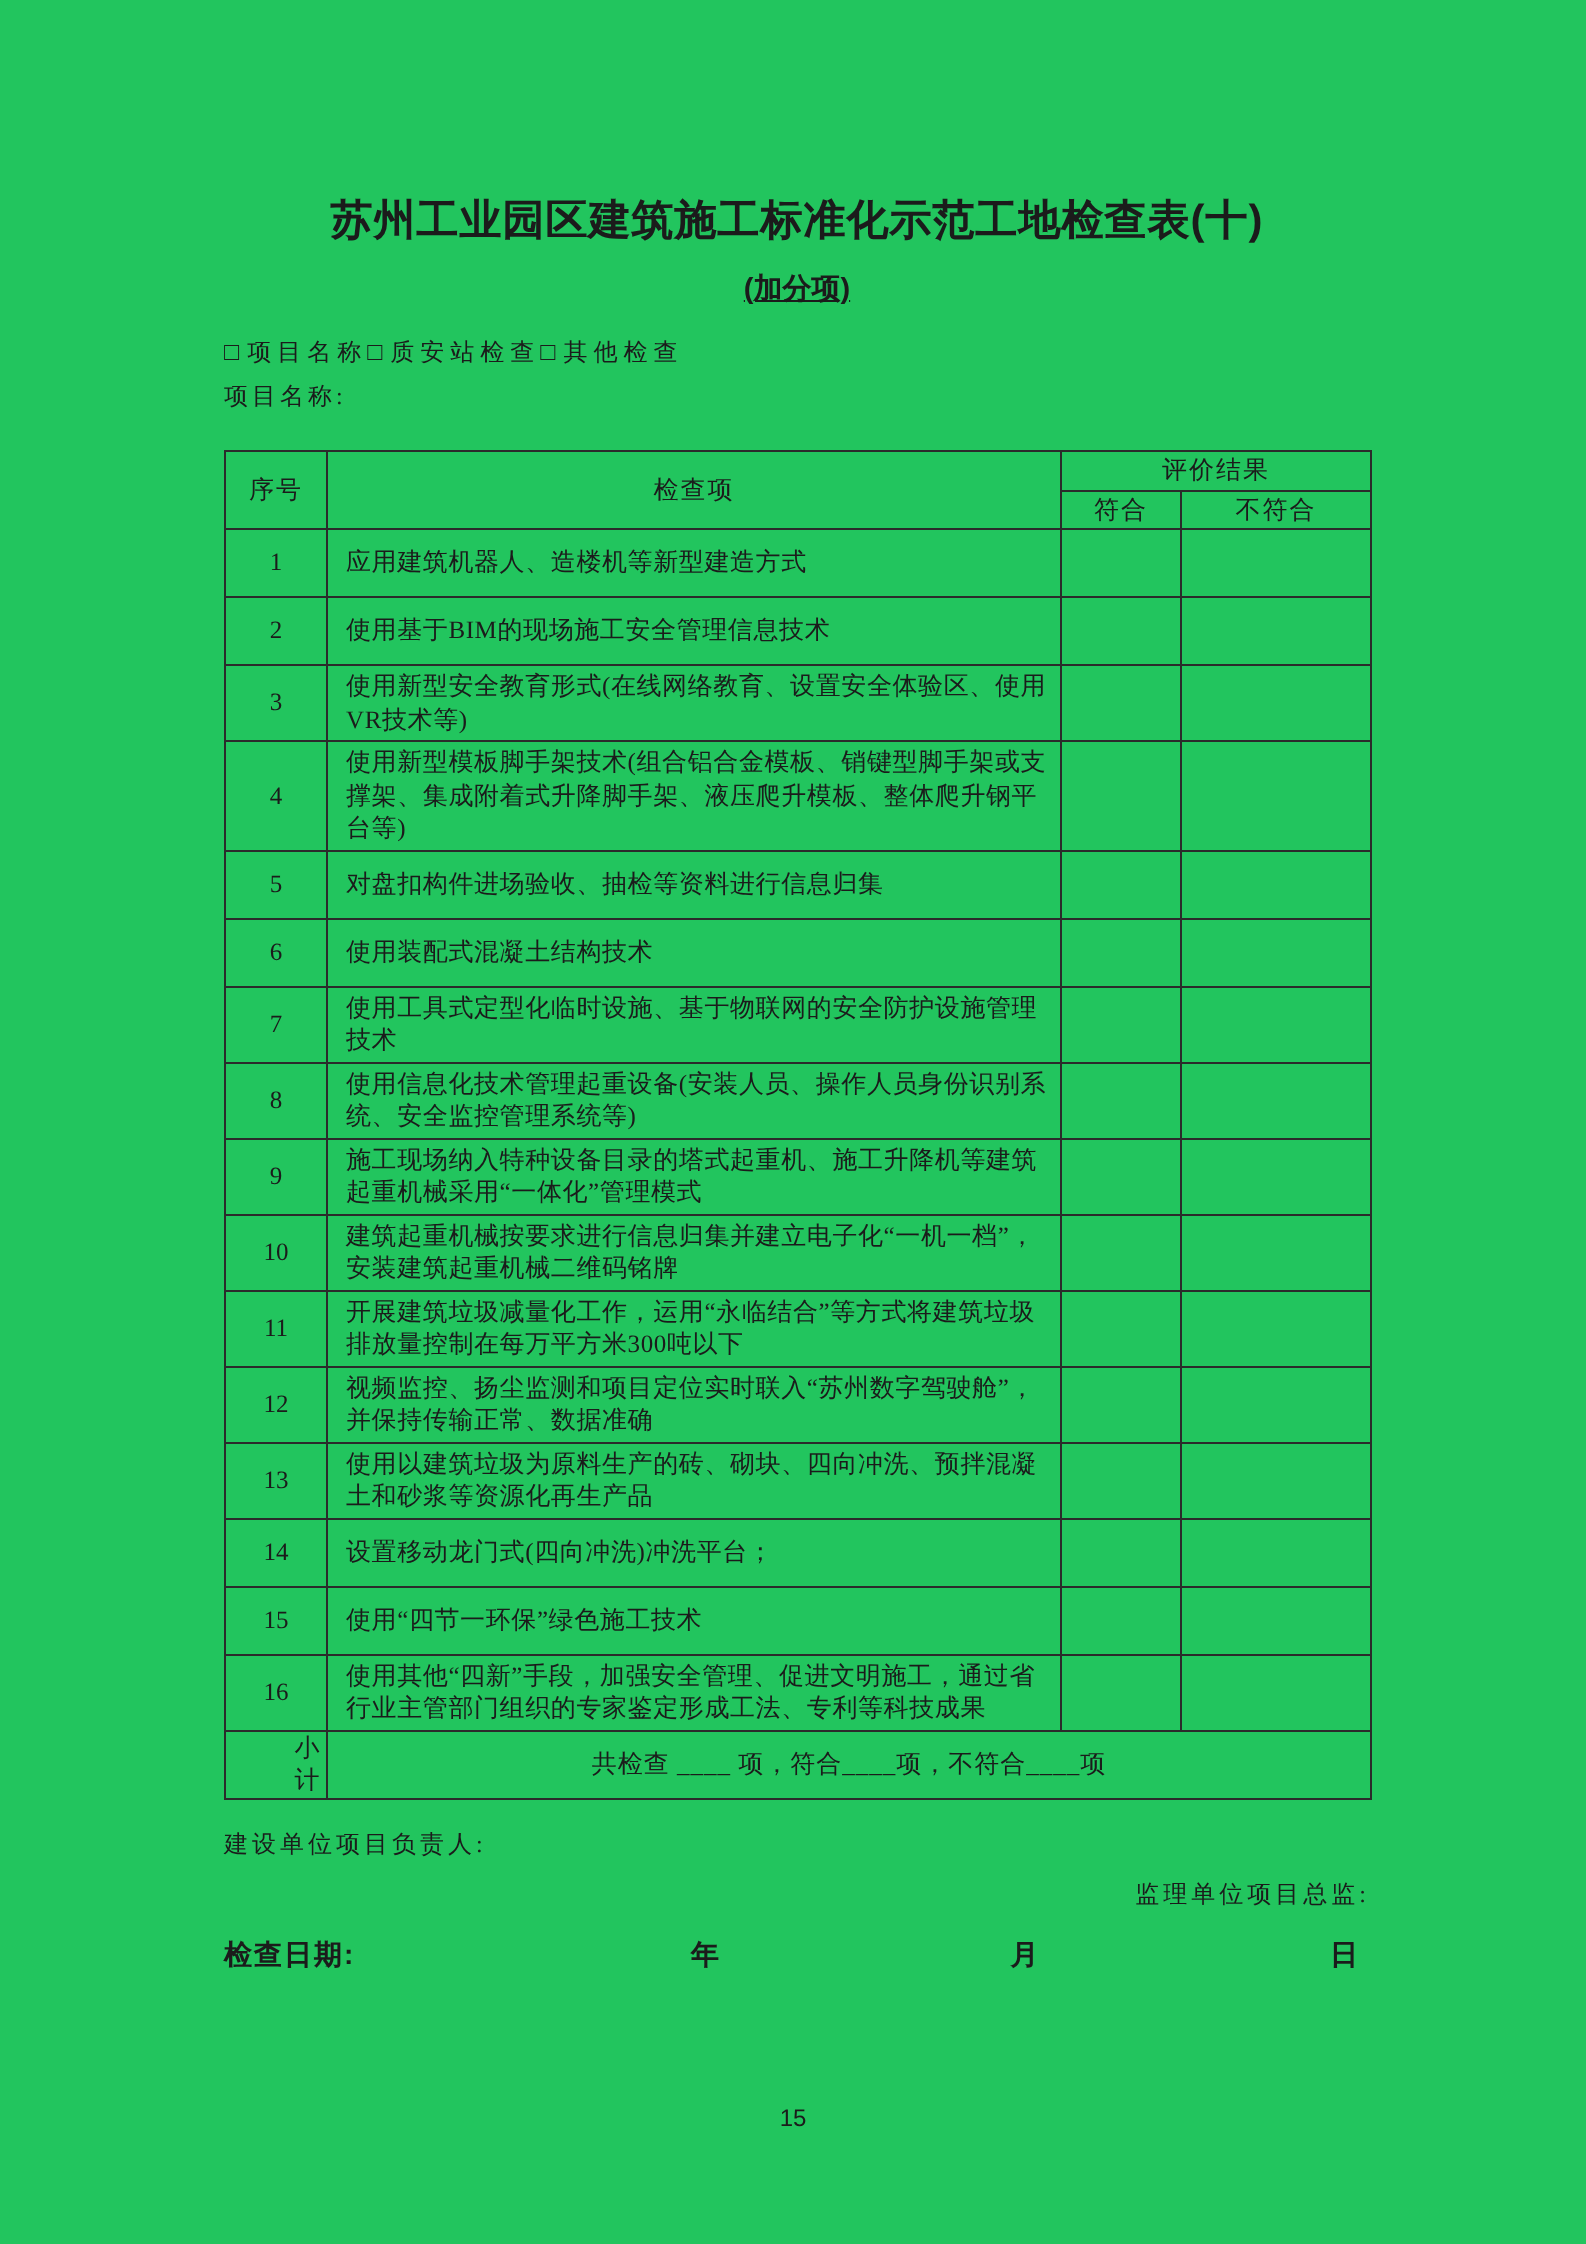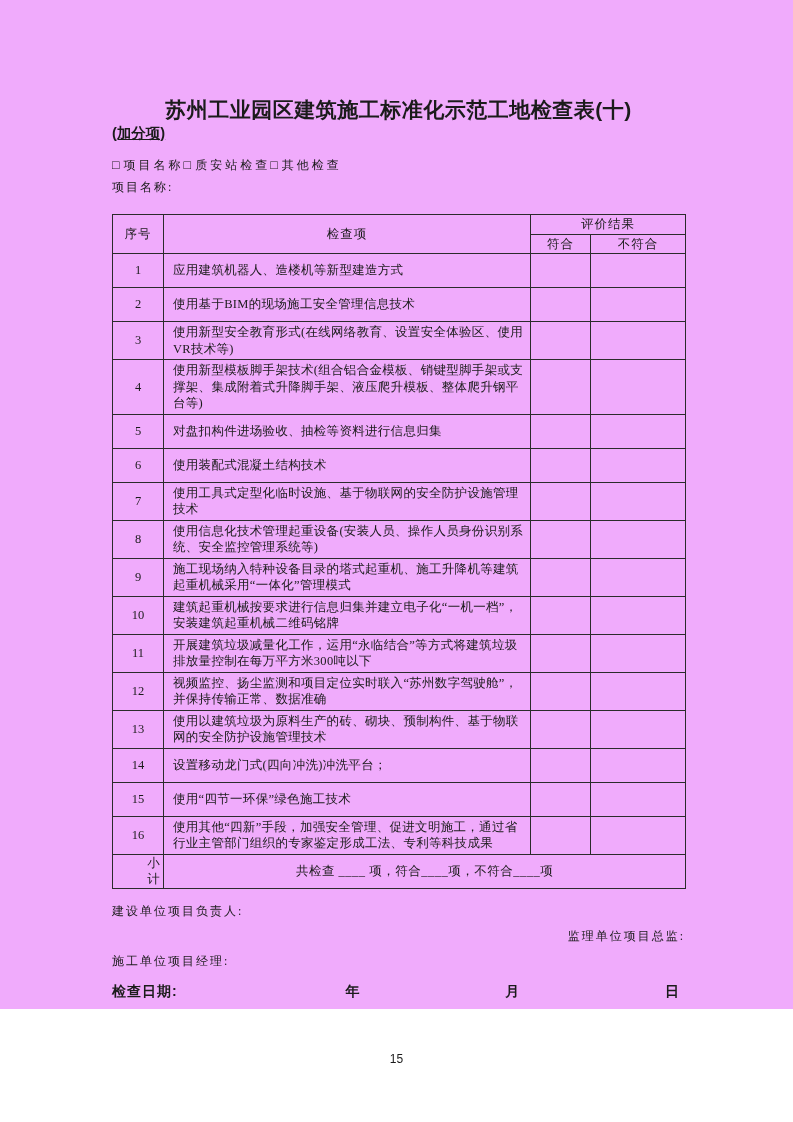--- a/index.html
+++ b/index.html
@@ -5,40 +5,41 @@
   * { margin: 0; padding: 0; box-sizing: border-box; }
   html, body { background: #ffffff; }
   body {
     width: 793px; height: 1122px;
     font-family: "Liberation Serif", "DejaVu Serif", serif;
     color: #1b1b1b;
     position: relative;
     overflow: hidden;
   }
   .page {
-    width: 793px; height: 1009px;
+    width: 793px; height: 1122px;
     position: relative;
-    background: #f0abfc;
+    background: #22c55e;
   }
   .content {
     position: absolute;
     left: 112px; top: 0;
     width: 573px;
   }
   .doc-title {
     margin-top: 96px;
     text-align: center;
     font-family: "Liberation Sans", "DejaVu Sans", sans-serif;
     font-weight: 700;
     font-size: 21px;
     letter-spacing: 0.5px;
     white-space: nowrap;
   }
   .doc-subtitle {
-    text-align: left;
+    margin-top: 11px;
+    text-align: center;
     font-family: "Liberation Sans", "DejaVu Sans", sans-serif;
     font-weight: 700;
     font-size: 14.5px;
     text-decoration: underline;
   }
   .check-type-line {
     margin-top: 14px;
     font-size: 12px;
     letter-spacing: 3px;
     display: flex;
@@ -237,21 +238,21 @@
           <td class="result-cell"></td>
         </tr>
         <tr>
           <td class="seq-cell">12</td>
           <td class="item-cell">视频监控、扬尘监测和项目定位实时联入“苏州数字驾驶舱”，并保持传输正常、数据准确</td>
           <td class="result-cell"></td>
           <td class="result-cell"></td>
         </tr>
         <tr>
           <td class="seq-cell">13</td>
-          <td class="item-cell">使用以建筑垃圾为原料生产的砖、砌块、预制构件、基于物联网的安全防护设施管理技术</td>
+          <td class="item-cell">使用以建筑垃圾为原料生产的砖、砌块、四向冲洗、预拌混凝土和砂浆等资源化再生产品</td>
           <td class="result-cell"></td>
           <td class="result-cell"></td>
         </tr>
         <tr>
           <td class="seq-cell">14</td>
           <td class="item-cell">设置移动龙门式(四向冲洗)冲洗平台；</td>
           <td class="result-cell"></td>
           <td class="result-cell"></td>
         </tr>
         <tr>
@@ -270,23 +271,20 @@
           <td class="subtotal-label">小计</td>
           <td class="subtotal-text" colspan="3">共检查 ____ 项，符合____项，不符合____项</td>
         </tr>
       </tbody>
     </table>
 
     <div class="sign-block">
       <div class="sign-row">
         <span class="sign-label">建设单位项目负责人:</span>
         <span class="sign-label right-col">监理单位项目总监:</span>
-      </div>
-      <div class="sign-row">
-        <span class="sign-label">施工单位项目经理:</span>
       </div>
       <div class="date-line">
         <span class="date-label">检查日期:</span>
         <span class="date-unit">年</span>
         <span class="date-unit">月</span>
         <span class="date-unit">日</span>
       </div>
     </div>
 
   </div>

